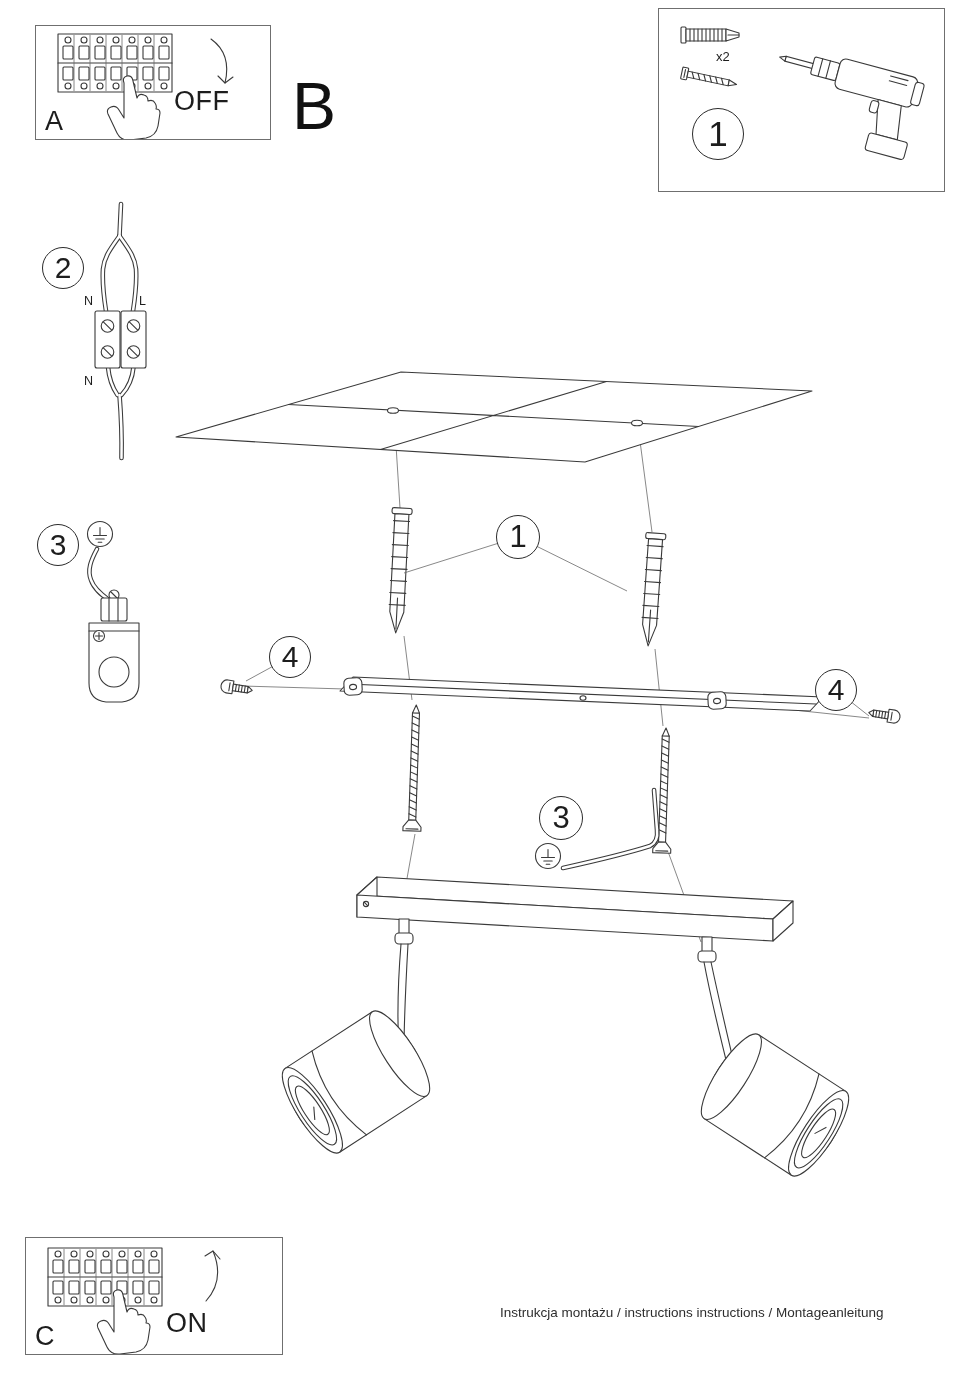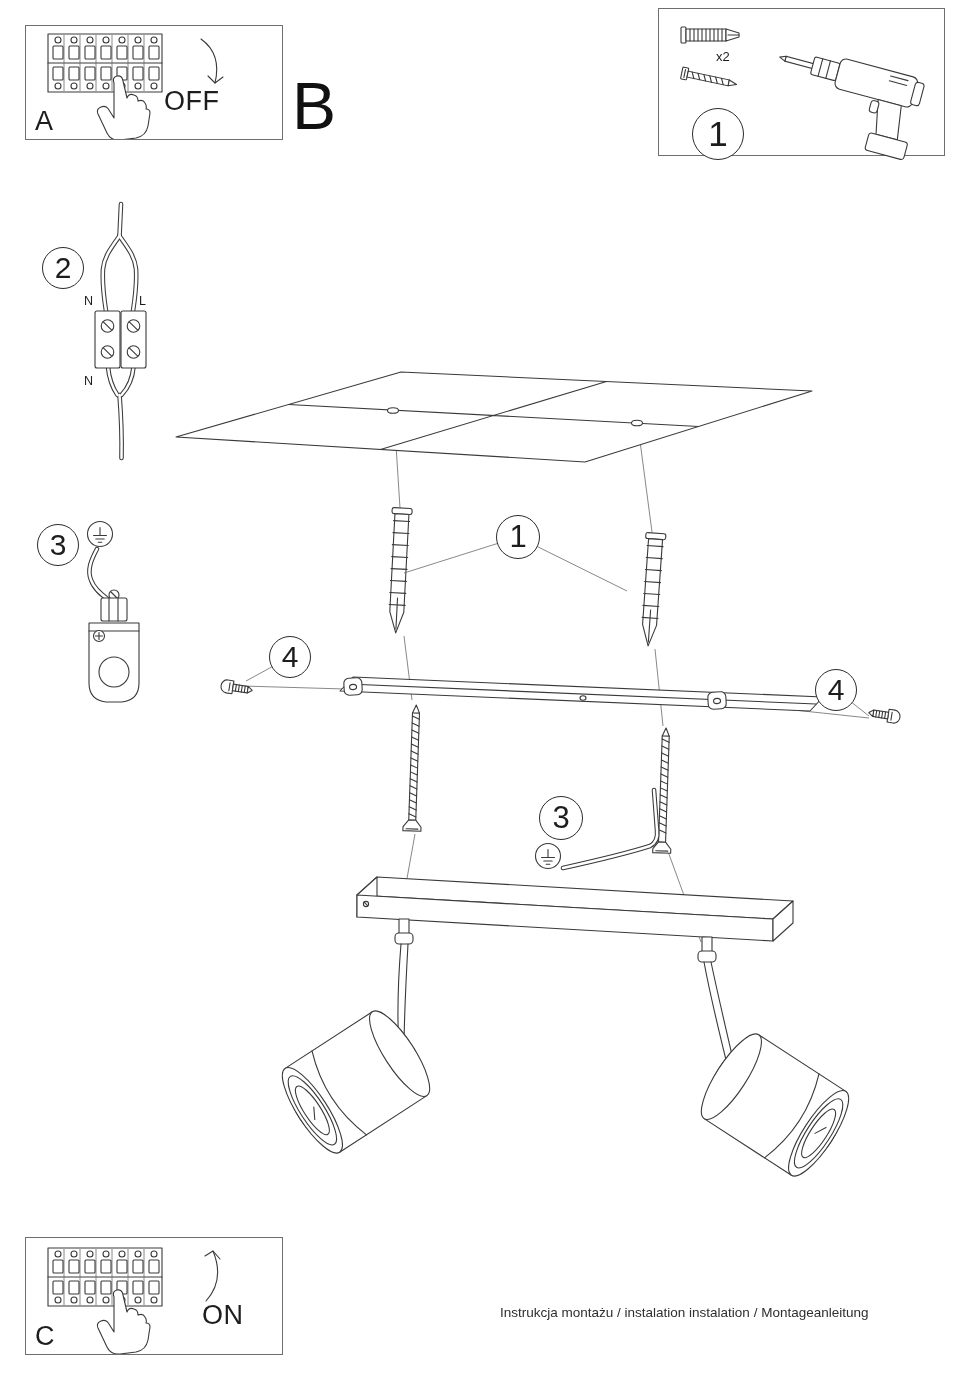--- a/index.html
+++ b/index.html
@@ -1,23 +1,23 @@
 <!DOCTYPE html>
 <html><head>
 <meta charset="utf-8">
 <style>
   * { margin:0; padding:0; box-sizing:border-box; }
   html,body { background:#ffffff; }
   body { font-family:"Liberation Sans","DejaVu Sans",sans-serif; color:#1d1d1d; }
   .page { position:relative; width:970px; height:1373px; background:#fff; overflow:hidden; }
   .layer { position:absolute; left:0; top:0; width:970px; height:1373px; }
   .box { position:absolute; border:1px solid #6f6f6f; background:#fff; }
-  .panel-a { left:25px; top:25px; width:258px; height:115px; }
+  .panel-a { left:35px; top:25px; width:236px; height:115px; }
   .panel-c { left:25px; top:1237px; width:258px; height:118px; }
-  .kit-box { left:658px; top:8px; width:287px; height:148px; }
+  .kit-box { left:658px; top:8px; width:287px; height:184px; }
   .box svg { position:absolute; left:0; top:0; }
   .corner-label { position:absolute; left:9px; bottom:2px; font-size:27px; color:#1d1d1d; }
   .action-label { position:absolute; font-size:27px; letter-spacing:.5px; color:#1d1d1d; }
   .letter-b { position:absolute; left:292px; top:68px; font-size:66px; color:#111; }
   .callout { position:absolute; width:42px; height:42px; border:1.6px solid #2b2b2b; border-radius:50%;
              background:#fff; display:flex; align-items:center; justify-content:center;
              font-size:30px; color:#1d1d1d; }
   .callout.big { width:44px; height:44px; font-size:31px; }
   .small-label { position:absolute; font-size:12.5px; color:#1d1d1d; }
   .footer { position:absolute; left:500px; top:1302px; font-size:13.5px; line-height:22px; color:#2e2e2e; }
@@ -287,21 +287,21 @@
       <use href="#colC" x="72" y="10"></use>
         <use href="#colC" x="88" y="10"></use>
         <use href="#colC" x="104" y="10"></use>
         <use href="#colC" x="120" y="10"></use>
       <path class="lnw" d="M88 59 q-2 -6 3 -7 q5 -1 6 5 l4 17 q2 -5 7 -3 q4 1 4 6 q5 -2 7 2 q2 3 1 6 q4 0 4 4 l-2 13 q-2 10 -12 12 l-16 2 q-9 1 -13 -7 l-9 -19 q-2 -5 3 -7 q5 -2 8 3 l5 8 z"></path>
       <g>
         <path class="ln" d="M180 63 Q199 42 187 13"></path>
         <path class="ln" d="M187 13 L179 18 M187 13 L194 21"></path>
       </g>
     </svg>
-    <span class="action-label" style="left:140px; top:62px;margin-left:36px;">ON</span>
+    <span class="action-label" style="left:140px; top:70px;">ON</span>
     <span class="corner-label">C</span>
   </div>
 
   <div class="footer">
-    <div>Instrukcja montażu / instalation instalation / Montageanleitung</div>
+    <div>Instrukcja montażu / instructions instructions / Montageanleitung</div>
   </div>
 
 </div>
 
 </body></html>

